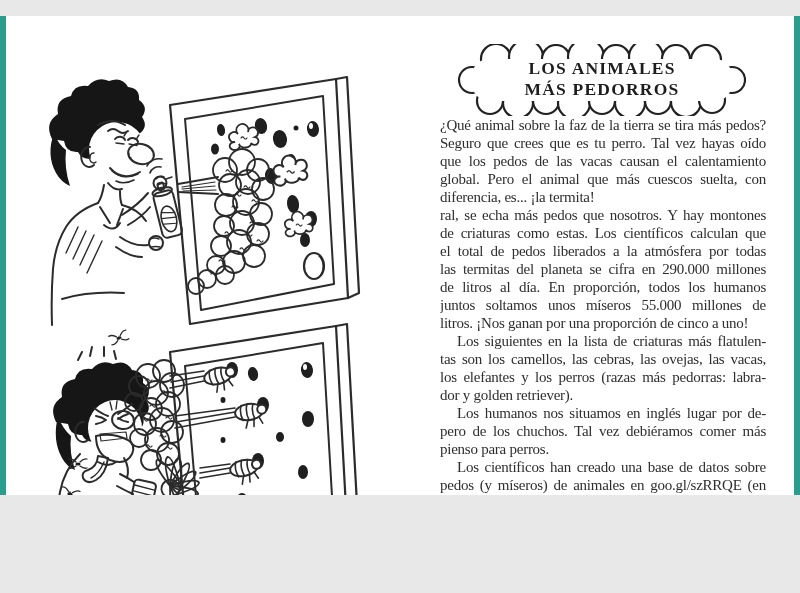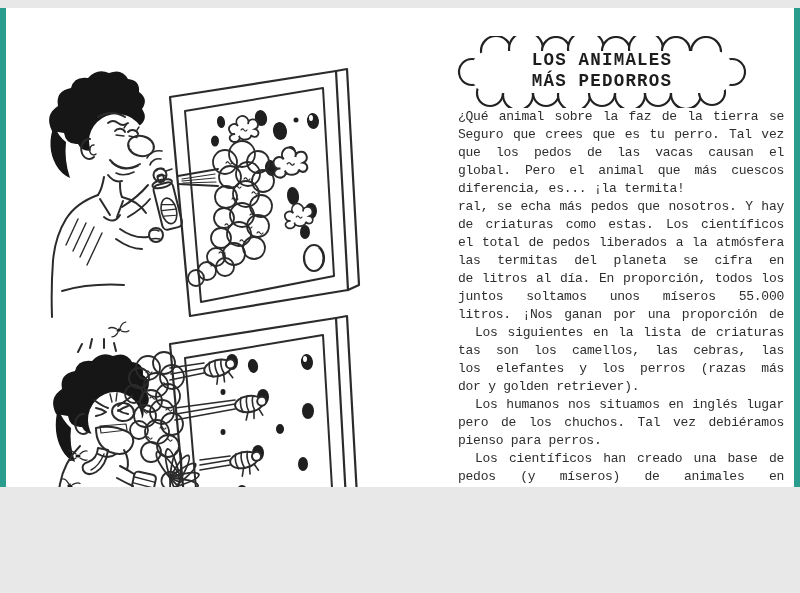--- a/index.html
+++ b/index.html
@@ -1,36 +1,36 @@
 <!DOCTYPE html>
 <html><head>
 <meta charset="utf-8">
 <style>
   html,body{margin:0;padding:0;background:#e8e8e8;}
   .spread{
     position:relative;width:800px;height:479px;background:#ffffff;
-    overflow:hidden;font-family:Liberation Mono, monospace;margin:8px auto;
+    overflow:hidden;font-family:Liberation Serif, serif;margin:16px auto;
   }
   .edge{position:absolute;top:0;width:6px;height:593px;background:#2A9D8F;}
   .edge.left{left:0}
   .edge.right{right:0}
 
   .fig{position:absolute;}
   #fig-top{left:20px;top:58px;width:420px;height:252px;}
   #fig-bottom{left:20px;top:300px;width:420px;height:280px;}
 
   .title-cloud-svg{position:absolute;left:458px;top:28px;width:288px;height:72px;}
   .title-text{
     position:absolute;left:458px;top:42px;width:288px;text-align:center;
     font-weight:bold;font-size:17.5px;line-height:21px;letter-spacing:1.2px;color:#1d1d1d;
   }
 
   .bodycol{
-    position:absolute;left:458px;top:100px;width:326px;
-    font-size:13px;line-height:18px;letter-spacing:-0.25px;color:#2e2e2e;
+    position:absolute;left:440px;top:100px;width:326px;
+    font-size:15px;line-height:18px;letter-spacing:-0.25px;color:#2e2e2e;
   }
   .text-line{text-align:justify;text-align-last:justify;height:18px;overflow:hidden;}
   .text-line.indent{text-indent:17px;}
   .text-line.para-end{text-align-last:left;}
 
   .pagenum{
     position:absolute;left:587px;top:541px;width:37px;height:26px;
     border:2px solid #3f3f3f;background:#84cc16;display:flex;align-items:center;justify-content:center;
     font-size:13.5px;color:#222;
   }

